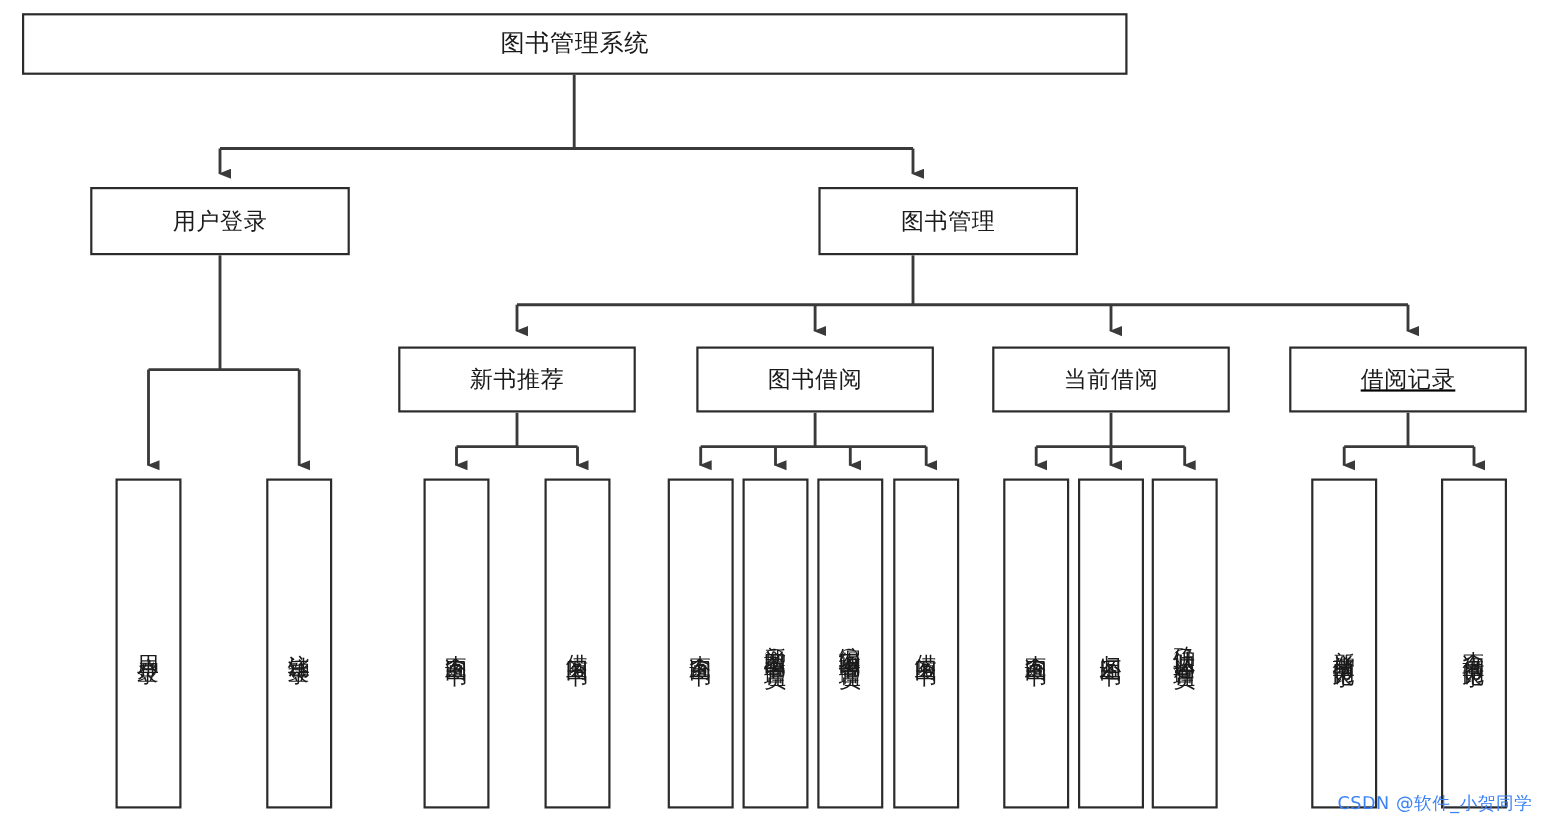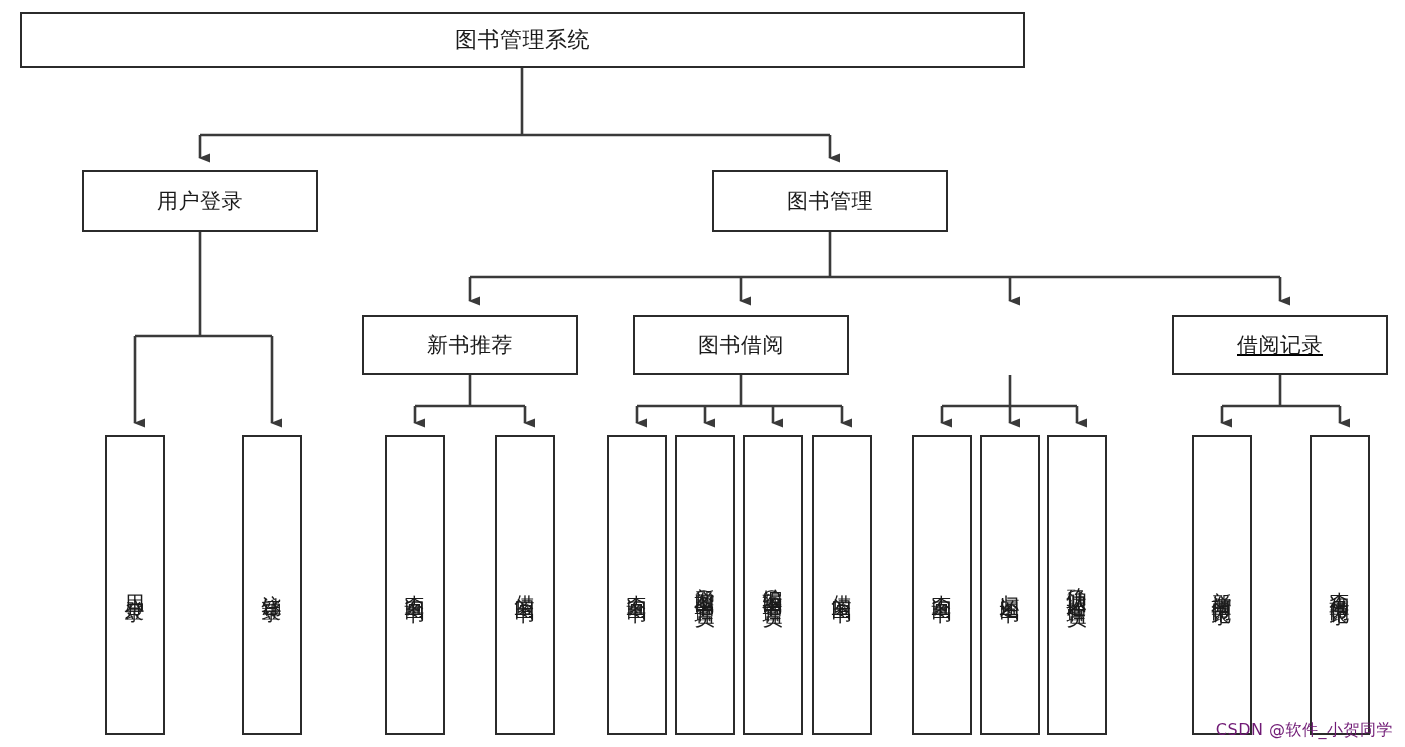--- a/index.html
+++ b/index.html
@@ -47,21 +47,21 @@
     font-size: 20px;
     letter-spacing: 3px;
     line-height: 1;
   }
   .node-box.root .node-label { font-size: 22px; }
   .watermark {
     position: absolute;
     right: 12px;
     bottom: 6px;
     font-size: 16px;
-    color: #701a75;
+    color: #3b82f6;
     letter-spacing: 0.5px;
     white-space: nowrap;
     pointer-events: none;
   }
 </style>
 </head>
 <body>
 
 <div id="diagram-root">
 
@@ -115,29 +115,32 @@
     </g>
   </svg>
 
   <div class="node-box root" style="left:20px; top:12px; width:1005px; height:56px;">
     <span class="node-label">图书管理系统</span>
   </div>
 
   <div class="node-box" style="left:82px; top:170px; width:236px; height:62px;">
     <span class="node-label">用户登录</span>
   </div>
-  <div class="node-box" style="left:712px; top:170px; width:236px; height:62px;">
+  <div class="node-box" style="left:744px; top:170px; width:236px; height:62px;">
     <span class="node-label">图书管理</span>
   </div>
 
   <div class="node-box" style="left:633px; top:315px; width:216px; height:60px;">
     <span class="node-label">图书借阅</span>
   </div>
   <div class="node-box" style="left:362px; top:315px; width:216px; height:60px;">
     <span class="node-label">新书推荐</span>
+  </div>
+  <div class="node-box" style="left:902px; top:315px; width:216px; height:60px;">
+    <span class="node-label">当前借阅</span>
   </div>
   <div class="node-box" style="left:1172px; top:315px; width:216px; height:60px;text-decoration:underline;">
     <span class="node-label">借阅记录</span>
   </div>
 
   <div class="node-box vertical" style="left:105px; top:435px; width:60px; height:300px;">
     <span class="node-label">用户登录</span>
   </div>
   <div class="node-box vertical" style="left:242px; top:435px; width:60px; height:300px;">
     <span class="node-label">注销登录</span>

